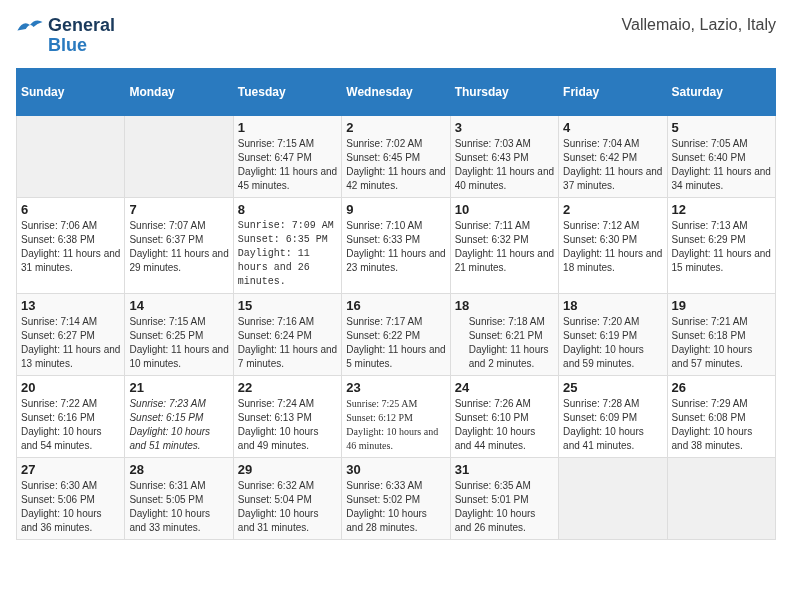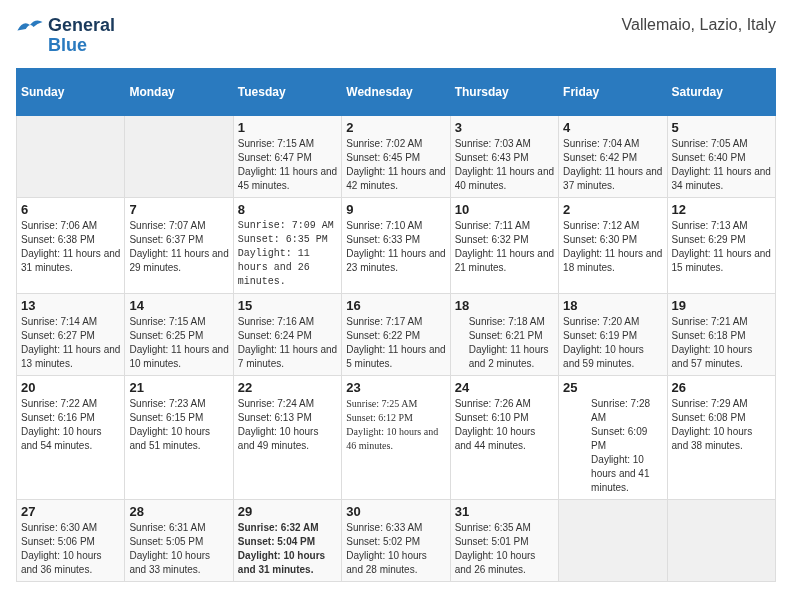--- a/index.html
+++ b/index.html
@@ -245,21 +245,21 @@
       </tr>
       <tr>
         <td>
           <span class="day-num">20</span>
           <div class="day-info" style="white-space: pre-line;">Sunrise: 7:22 AM
 Sunset: 6:16 PM
 Daylight: 10 hours and 54 minutes.</div>
         </td>
         <td>
           <span class="day-num">21</span>
-          <div class="day-info" style="white-space: pre-line;">Sunrise: 7:23 AM
+          <div class="day-info" style="white-space: pre-line; font-style: italic;">Sunrise: 7:23 AM
 Sunset: 6:15 PM
 Daylight: 10 hours and 51 minutes.</div>
         </td>
         <td>
           <span class="day-num">22</span>
           <div class="day-info" style="white-space: pre-line;">Sunrise: 7:24 AM
 Sunset: 6:13 PM
 Daylight: 10 hours and 49 minutes.</div>
         </td>
         <td>
@@ -269,21 +269,21 @@
 Daylight: 10 hours and 46 minutes.</div>
         </td>
         <td>
           <span class="day-num">24</span>
           <div class="day-info" style="white-space: pre-line;">Sunrise: 7:26 AM
 Sunset: 6:10 PM
 Daylight: 10 hours and 44 minutes.</div>
         </td>
         <td>
           <span class="day-num">25</span>
-          <div class="day-info" style="white-space: pre-line; margin-left: 28px;">Sunrise: 7:28 AM
+          <div class="day-info" style="white-space: pre-line;">Sunrise: 7:28 AM
 Sunset: 6:09 PM
 Daylight: 10 hours and 41 minutes.</div>
         </td>
         <td>
           <span class="day-num">26</span>
           <div class="day-info" style="white-space: pre-line;">Sunrise: 7:29 AM
 Sunset: 6:08 PM
 Daylight: 10 hours and 38 minutes.</div>
         </td>
       </tr>
@@ -295,21 +295,21 @@
 Daylight: 10 hours and 36 minutes.</div>
         </td>
         <td>
           <span class="day-num">28</span>
           <div class="day-info" style="white-space: pre-line;">Sunrise: 6:31 AM
 Sunset: 5:05 PM
 Daylight: 10 hours and 33 minutes.</div>
         </td>
         <td>
           <span class="day-num">29</span>
-          <div class="day-info" style="white-space: pre-line; font-weight: bold;">Sunrise: 6:32 AM
+          <div class="day-info" style="white-space: pre-line;">Sunrise: 6:32 AM
 Sunset: 5:04 PM
 Daylight: 10 hours and 31 minutes.</div>
         </td>
         <td>
           <span class="day-num">30</span>
           <div class="day-info" style="white-space: pre-line;">Sunrise: 6:33 AM
 Sunset: 5:02 PM
 Daylight: 10 hours and 28 minutes.</div>
         </td>
         <td>

